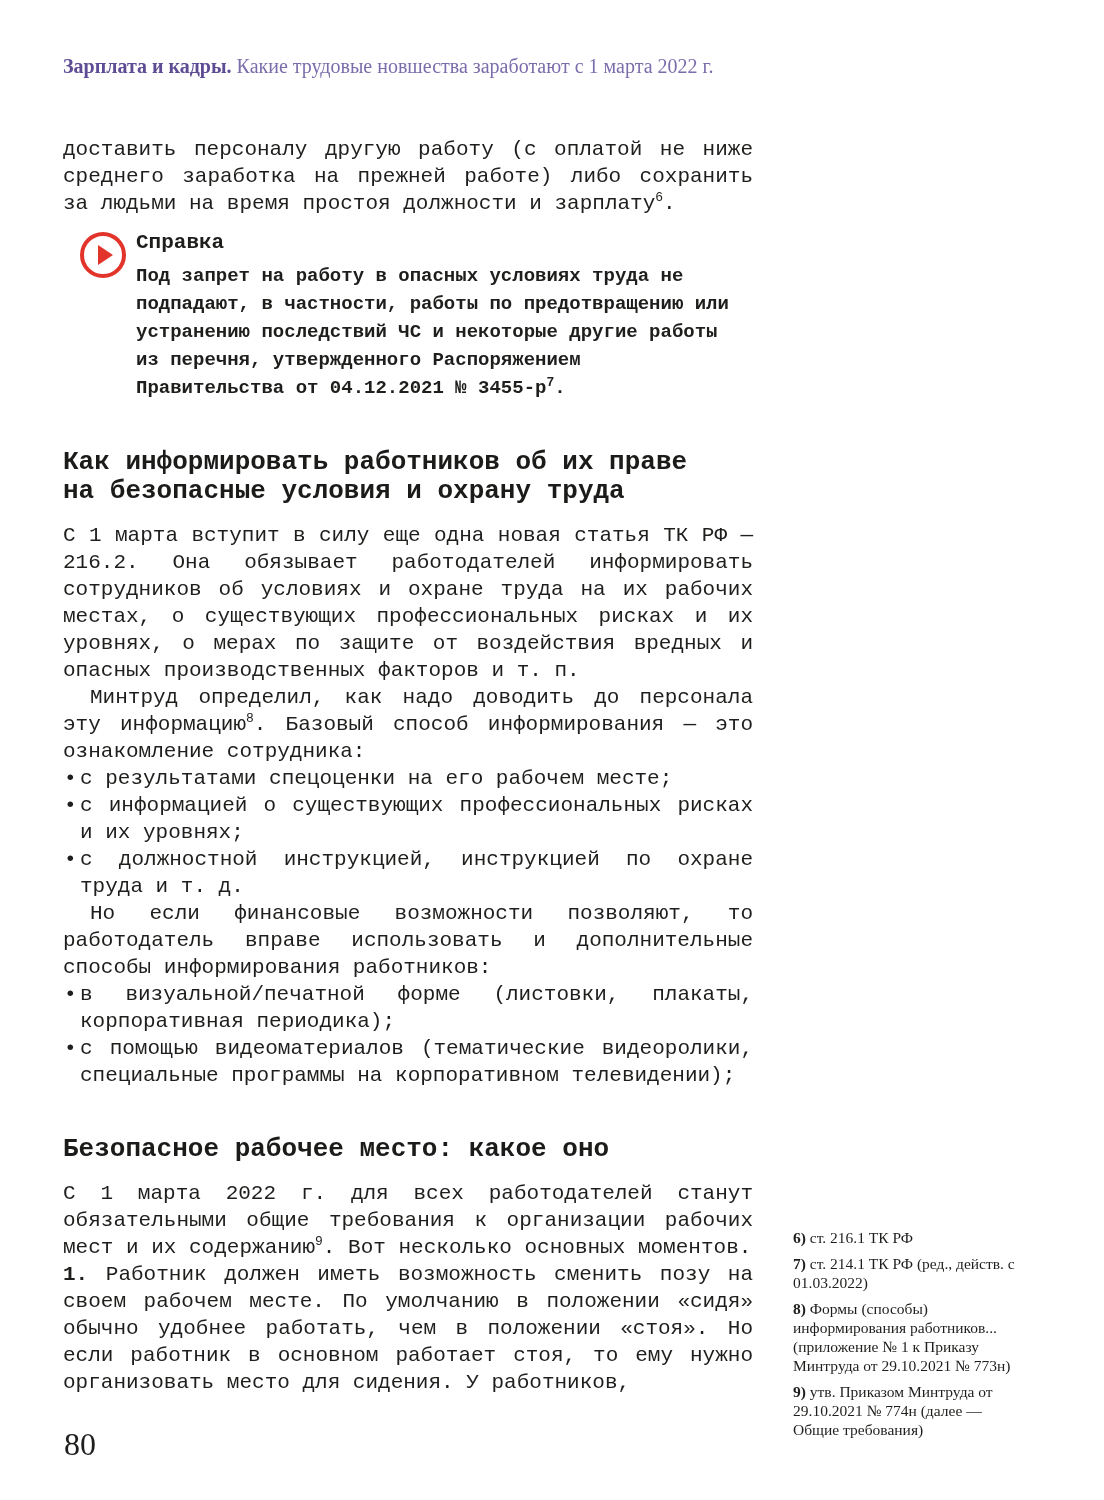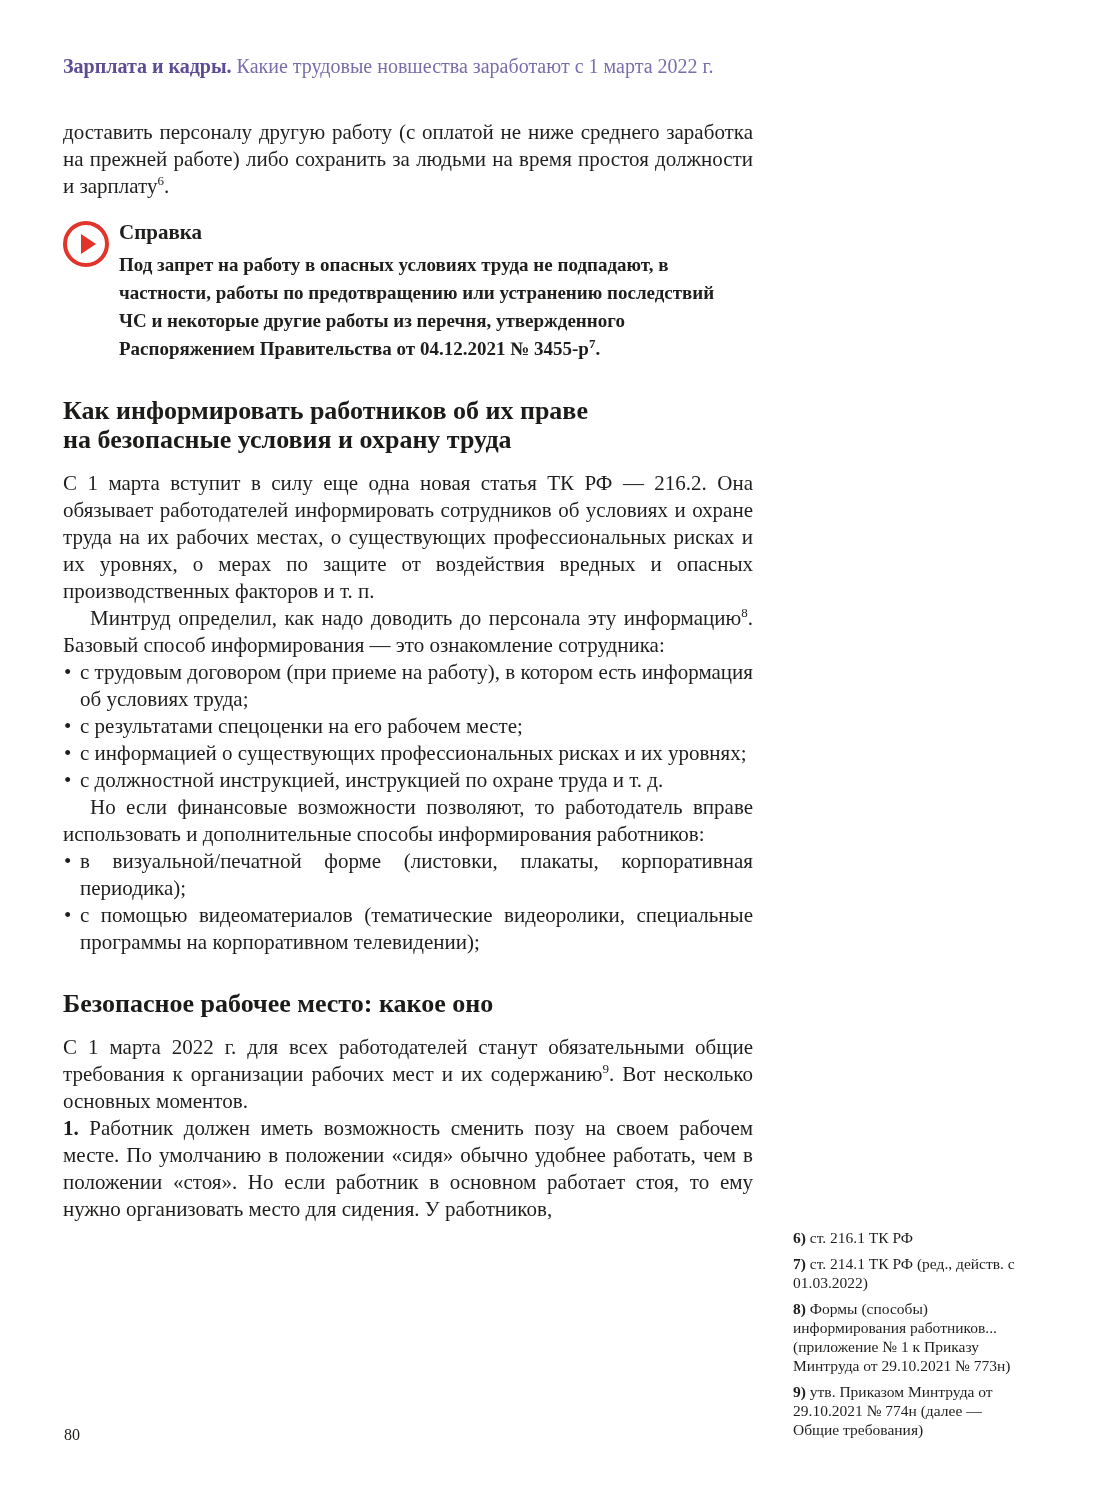--- a/index.html
+++ b/index.html
@@ -23,49 +23,49 @@
   
   .page-header{
     position:absolute;left:63px;top:53px;width:980px;
     font-size:20px;line-height:26px;
   }
   .brand{font-weight:bold;color:var(--brand-purple);}
   .header-title{color:var(--brand-purple-light);margin-left:5px;}
 
   
   .content{
-    position:absolute;left:63px;top:119px;width:690px;
-    font-size:21px;line-height:27px;
+    position:absolute;left:63px;top:136px;width:690px;
+    font-size:21px;line-height:27px;font-family:Liberation Mono, monospace;
   }
   .body-p{text-align:justify;}
   .indent{text-indent:27px;}
   sup.fn-ref{font-size:13px;line-height:0;vertical-align:super;}
 
   
-  .callout{display:flex;margin-top:19px;margin-bottom:0;}
+  .callout{display:flex;margin-top:13px;margin-bottom:0;justify-content:center;}
   .callout-icon{
     flex:none;width:46px;height:46px;margin-top:2px;
     border:4px solid var(--accent-red);border-radius:50%;
     position:relative;background:#fff;
   }
   .callout-icon .tri{
     position:absolute;left:14px;top:9px;width:0;height:0;
     border-top:10px solid transparent;
     border-bottom:10px solid transparent;
     border-left:15px solid var(--accent-red);
   }
   .callout-body{margin-left:10px;width:600px;}
   .callout-title{font-weight:bold;font-size:21px;line-height:26px;margin-bottom:6px;}
   .callout-text{font-weight:bold;font-size:19px;line-height:28px;}
 
   
   .section-heading{
     color:var(--heading-color);
     font-size:26px;line-height:29px;font-weight:bold;
-    margin-top:33px;margin-bottom:16px;
+    margin-top:46px;margin-bottom:16px;
   }
   .section-heading .hl{display:block;}
 
   
   .bullet-list{list-style:none;}
   .bullet-list li{
     position:relative;padding-left:17px;text-align:justify;
   }
   .bullet-list li::before{
     content:"\2022";position:absolute;left:1px;top:0;
@@ -76,21 +76,21 @@
   .footnotes{
     position:absolute;left:793px;top:1228px;width:232px;
     font-size:15.5px;line-height:19px;color:var(--text-color);
   }
   .footnote{margin-bottom:7px;}
   .footnote b{font-weight:bold;}
 
   
   .page-number{
     position:absolute;left:64px;top:1426px;
-    font-size:16px;color:var(--text-color);
+    font-size:32px;color:var(--text-color);
   }
 </style>
 </head>
 <body>
 
 <div class="page">
 
   <header class="page-header">
     <span class="brand">Зарплата и кадры.</span><span class="header-title">Какие трудовые новшества заработают с 1 марта 2022 г.</span>
   </header>
@@ -112,21 +112,20 @@
     <h2 class="section-heading">
       <span class="hl">Как информировать работников об их праве</span>
       <span class="hl">на безопасные условия и охрану труда</span>
     </h2>
 
     <p class="body-p">С 1 марта вступит в силу еще одна новая статья ТК РФ — 216.2. Она обязывает работодателей информировать сотрудников об условиях и охране труда на их рабочих местах, о существующих профессиональных рисках и их уровнях, о мерах по защите от воздействия вредных и опасных производственных факторов и т. п.</p>
 
     <p class="body-p indent"><span>Минтруд определил, как надо доводить до персонала эту информацию</span><sup class="fn-ref">8</sup><span>. Базовый способ информирования — это ознакомление сотрудника:</span></p>
 
     <ul class="bullet-list">
-      <li>с трудовым договором (при приеме на работу), в котором есть информация об условиях труда;</li>
       <li>с результатами спецоценки на его рабочем месте;</li>
       <li>с информацией о существующих профессиональных рисках и их уровнях;</li>
       <li>с должностной инструкцией, инструкцией по охране труда и т. д.</li>
     </ul>
 
     <p class="body-p indent">Но если финансовые возможности позволяют, то работодатель вправе использовать и дополнительные способы информирования работников:</p>
 
     <ul class="bullet-list">
       <li>в визуальной/печатной форме (листовки, плакаты, корпоративная периодика);</li>
       <li>с помощью видеоматериалов (тематические видеоролики, специальные программы на корпоративном телевидении);</li>

